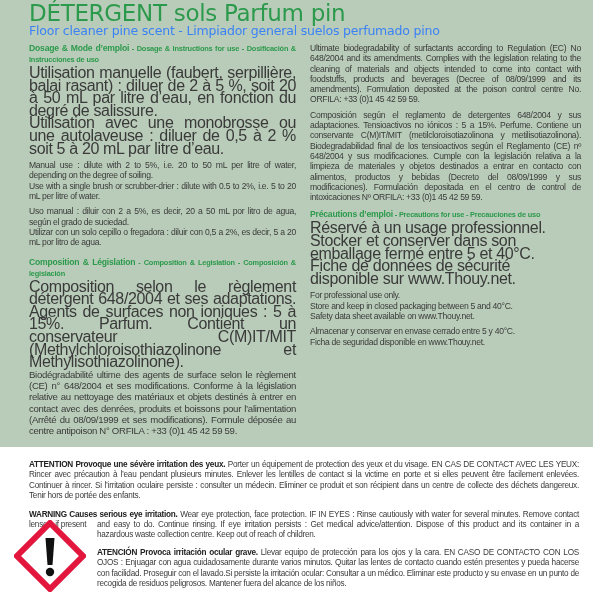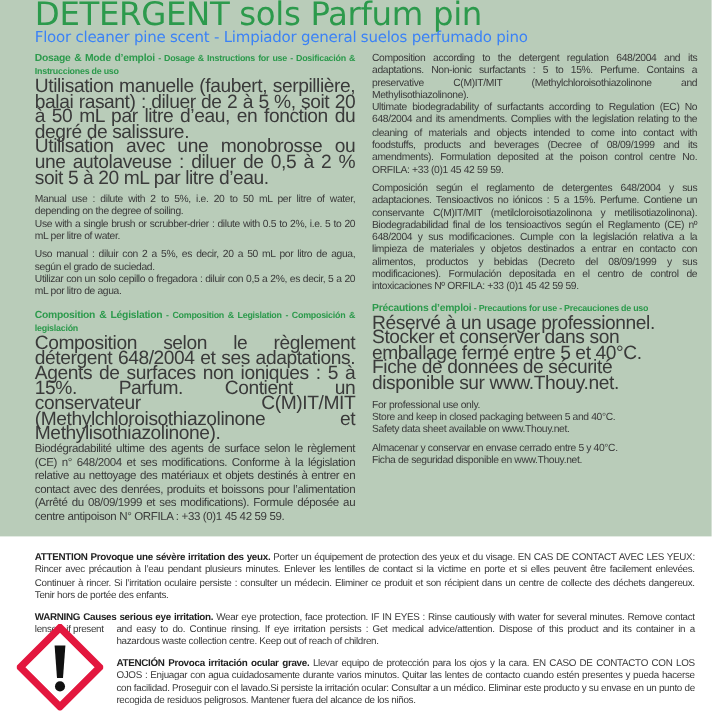--- a/index.html
+++ b/index.html
@@ -1,18 +1,18 @@
 <!DOCTYPE html>
 <html><head>
 <meta charset="utf-8">
 <style>
   html, body { margin:0; padding:0; }
   body { width:600px; height:600px; overflow:hidden; background:#ffffff; font-family:"Liberation Sans", sans-serif; color:#3a3a3a; position:relative; }
   .panel { position:absolute; left:0; top:0; width:593px; height:447px; background:#b9ccb9; }
-  .title { position:absolute; left:29px; top:1px; font-size:27px; color:#2c9a4c; letter-spacing:-0.3px; white-space:nowrap; line-height:24px; font-family:"DejaVu Sans", sans-serif; }
+  .title { position:absolute; left:29px; top:1px; font-size:23px; color:#2c9a4c; letter-spacing:-0.3px; white-space:nowrap; line-height:24px; font-family:"DejaVu Sans", sans-serif; }
   .subtitle { position:absolute; left:29px; top:24px; font-size:12.5px; color:#3b82f6; white-space:nowrap; line-height:14px; font-family:"DejaVu Sans", sans-serif; letter-spacing:-0.2px; }
   .col { position:absolute; top:43px; text-align:justify; font-family:"Liberation Sans", sans-serif; }
   .col-left { left:29px; width:267px; }
   .col-right { left:310px; width:271px; }
   .hdr { color:#2c9a4c; font-weight:bold; font-size:8.6px; line-height:10px; margin:0 0 2px 0; letter-spacing:-0.2px; }
   .hdr .sub { font-size:7.4px; }
   .big { font-size:16px; line-height:12.6px; letter-spacing:-0.35px; margin:0; }
   .small { font-size:8.6px; line-height:10.3px; letter-spacing:-0.3px; margin:5px 0 0 0; }
   .gap { margin-top:7px; }
   .plain { text-align:left; }
@@ -40,21 +40,20 @@
   <p class="small" style="margin-top:0">Use with a single brush or scrubber-drier : dilute with 0.5 to 2%, i.e. 5 to 20 mL per litre of water.</p>
   <p class="small">Uso manual : diluir con 2 a 5%, es decir, 20 a 50 mL por litro de agua, según el grado de suciedad.</p>
   <p class="small" style="margin-top:0">Utilizar con un solo cepillo o fregadora : diluir con 0,5 a 2%, es decir, 5 a 20 mL por litro de agua.</p>
 
   <p class="hdr gap" style="margin-top:9px"><span>Composition &amp; Législation</span><span class="sub">  - Composition &amp; Legislation  - Composición &amp; legislación</span></p>
   <p class="big">Composition selon le règlement détergent 648/2004 et ses adaptations. Agents de surfaces non ioniques : 5 à 15%. Parfum. Contient un conservateur C(M)IT/MIT (Methylchloroisothiazolinone et Methylisothiazolinone).</p>
   <p class="small" style="margin-top:0;font-size:9.6px;line-height:11.3px">Biodégradabilité ultime des agents de surface selon le règlement (CE) n° 648/2004 et ses modifications. Conforme à la législation relative au nettoyage des matériaux et objets destinés à entrer en contact avec des denrées, produits et boissons pour l’alimentation (Arrêté du 08/09/1999 et ses modifications). Formule déposée au centre antipoison N° ORFILA : +33 (0)1 45 42 59 59.</p>
 </div>
 
 <div class="col col-right">
-  <p class="small" style="margin-top:0">Composition according to the detergent regulation 648/2004 and its adaptations. Non-ionic surfactants : 5 to 15%. Perfume. Contains a preservative C(M)IT/MIT (Methylchloroisothiazolinone and Methylisothiazolinone).</p>
   <p class="small" style="margin-top:0">Ultimate biodegradability of surfactants according to Regulation (EC) No 648/2004 and its amendments. Complies with the legislation relating to the cleaning of materials and objects intended to come into contact with foodstuffs, products and beverages (Decree of 08/09/1999 and its amendments). Formulation deposited at the poison control centre No. ORFILA: +33 (0)1 45 42 59 59.</p>
   <p class="small">Composición según el reglamento de detergentes 648/2004 y sus adaptaciones. Tensioactivos no iónicos : 5 a 15%. Perfume. Contiene un conservante C(M)IT/MIT (metilcloroisotiazolinona y metilisotiazolinona). Biodegradabilidad final de los tensioactivos según el Reglamento (CE) nº 648/2004 y sus modificaciones. Cumple con la legislación relativa a la limpieza de materiales y objetos destinados a entrar en contacto con alimentos, productos y bebidas (Decreto del 08/09/1999 y sus modificaciones). Formulación depositada en el centro de control de intoxicaciones Nº ORFILA: +33 (0)1 45 42 59 59.</p>
 
   <p class="hdr gap" style="margin-top:7px"><span>Précautions d’emploi</span><span class="sub"> - Precautions for use - Precauciones de uso</span></p>
   <div class="plain">
     <div class="big">Réservé à un usage professionnel.</div>
     <div class="big">Stocker et conserver dans son emballage fermé entre 5 et 40°C.</div>
     <div class="big">Fiche de données de sécurité disponible sur www.Thouy.net.</div>
   </div>
   <div class="plain" style="margin-top:5px">

